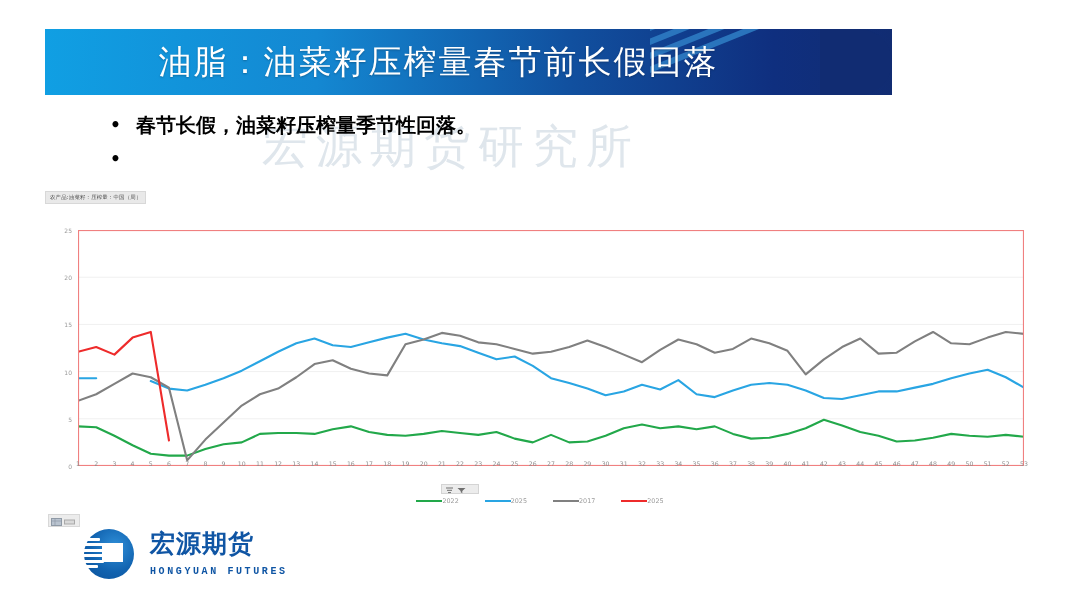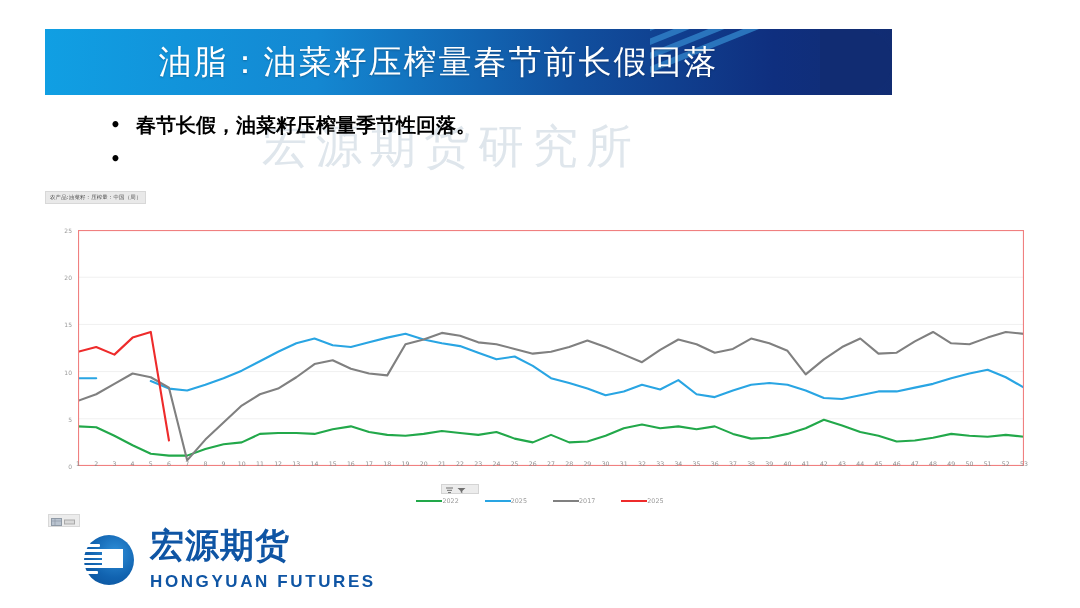--- a/index.html
+++ b/index.html
@@ -220,29 +220,29 @@
   .logo-mark .bars i {
     display: block;
     height: 3px;
     background: #ffffff;
     margin-bottom: 2.4px;
     border-radius: 1px;
   }
   .logo-cn {
     font-family: "DejaVu Sans", sans-serif;
     font-weight: 700;
-    font-size: 34px;
+    font-size: 25px;
     letter-spacing: 1px;
     color: #0f55a4;
     line-height: 1.05;
   }
   .logo-en {
-    font-family: Liberation Sans, sans-serif;
+    font-family: Liberation Mono, monospace;
     font-weight: 700;
-    font-size: 17px;
+    font-size: 10px;
     letter-spacing: 2.6px;
     color: #0f55a4;
     margin-top: 8px;
   }
 </style>
 </head>
 <body>
 
 <div class="slide">
 

